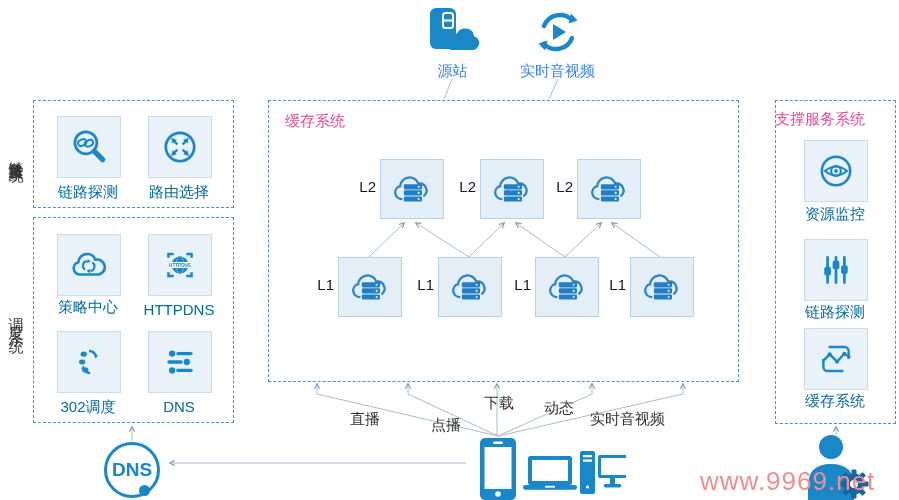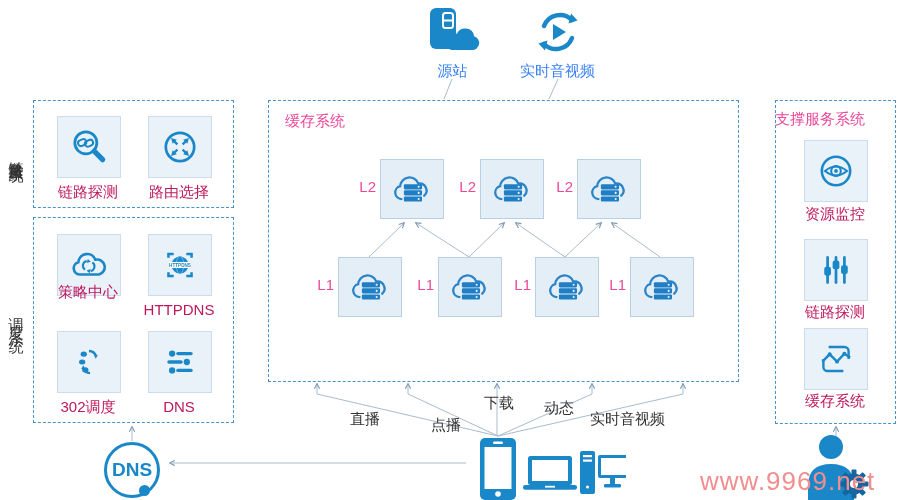--- a/index.html
+++ b/index.html
@@ -8,22 +8,22 @@
   .abs{position:absolute;}
   #connectors{position:absolute;left:0;top:0;z-index:1;}
   .dashbox{position:absolute;border:1px dashed #4a90c9;background:transparent;z-index:2;}
   .vtitle{position:absolute;writing-mode:vertical-rl;text-orientation:upright;font-size:15px;
           color:#333;display:flex;align-items:center;justify-content:center;z-index:3;letter-spacing:1px;}
   .boxtitle{position:absolute;font-size:15px;color:#ec4899;z-index:3;font-family:Liberation Serif, serif;}
   .tile{position:absolute;width:62px;height:60px;background:#e9f1f9;border:1px solid #cddcec;
         display:flex;align-items:center;justify-content:center;z-index:3;}
   .node{position:absolute;width:62px;height:58px;background:#e4eef7;border:1px solid #b9cfe3;
         display:flex;align-items:center;justify-content:center;z-index:3;}
-  .tlabel{position:absolute;width:100px;text-align:center;font-size:15px;color:#be185d;z-index:3;}
-  .nlabel{position:absolute;width:28px;text-align:right;font-size:15px;color:#ec4899;z-index:3;}
+  .tlabel{position:absolute;width:100px;text-align:center;font-size:15px;color:#0369a1;z-index:3;}
+  .nlabel{position:absolute;width:28px;text-align:right;font-size:15px;color:#0f172a;z-index:3;}
   .svclabel{position:absolute;font-size:15px;color:#333;z-index:3;}
   .toplabel{position:absolute;text-align:center;font-size:15px;color:#3b82f6;z-index:3;}
   #dns-ball{position:absolute;left:104px;top:442px;width:56px;height:56px;border:3px solid #1a87c8;
             border-radius:50%;box-sizing:border-box;display:flex;align-items:center;justify-content:center;
             background:#fff;z-index:3;}
   #dns-ball span{font-size:19px;font-weight:bold;color:#1a87c8;}
   #dns-dot{position:absolute;left:139px;top:485px;width:11px;height:11px;background:#1a87c8;
            border-radius:50%;z-index:4;}
   #watermark{position:absolute;left:700px;top:466px;font-size:26px;letter-spacing:1px;z-index:6;}
   svg{display:block;}
@@ -133,21 +133,21 @@
   <svg width="44" height="42" viewBox="0 0 40 40">
     <path d="M29.5 29 H11 A5.9 5.9 0 0 1 9.9 17.4 A8.3 8.3 0 0 1 26 15 A6.1 6.1 0 0 1 29.5 29 Z" fill="none" stroke="#1a87c8" stroke-width="2.5" stroke-linejoin="round"></path>
     <g fill="none" stroke="#1a87c8" stroke-width="2">
       <path d="M16.2 24.5 a4.6 4.6 0 0 1 1.6 -8.3"></path>
       <path d="M23.2 17.6 a4.6 4.6 0 0 1 -1.6 8.3"></path>
     </g>
     <polygon points="18.8,14.2 21.8,16.8 17.8,18.2" fill="#1a87c8"></polygon>
     <polygon points="20.6,27.9 17.6,25.3 21.6,23.9" fill="#1a87c8"></polygon>
   </svg>
 </div>
-<div class="tlabel" style="left:38px;top:283px">策略中心</div>
+<div class="tlabel" style="left:38px;top:298px">策略中心</div>
 
 <div class="tile" style="left:148px;top:234px">
   <svg width="44" height="42" viewBox="0 0 40 40">
     <g fill="none" stroke="#1a87c8" stroke-width="2.4">
       <path d="M9 13 V9.5 H14"></path>
         <path d="M26 9.5 H31 V13"></path>
       <path d="M31 27 V30.5 H26"></path>
         <path d="M14 30.5 H9 V27"></path>
     </g>
     <circle cx="20" cy="20" r="8.2" fill="#1a87c8"></circle>

